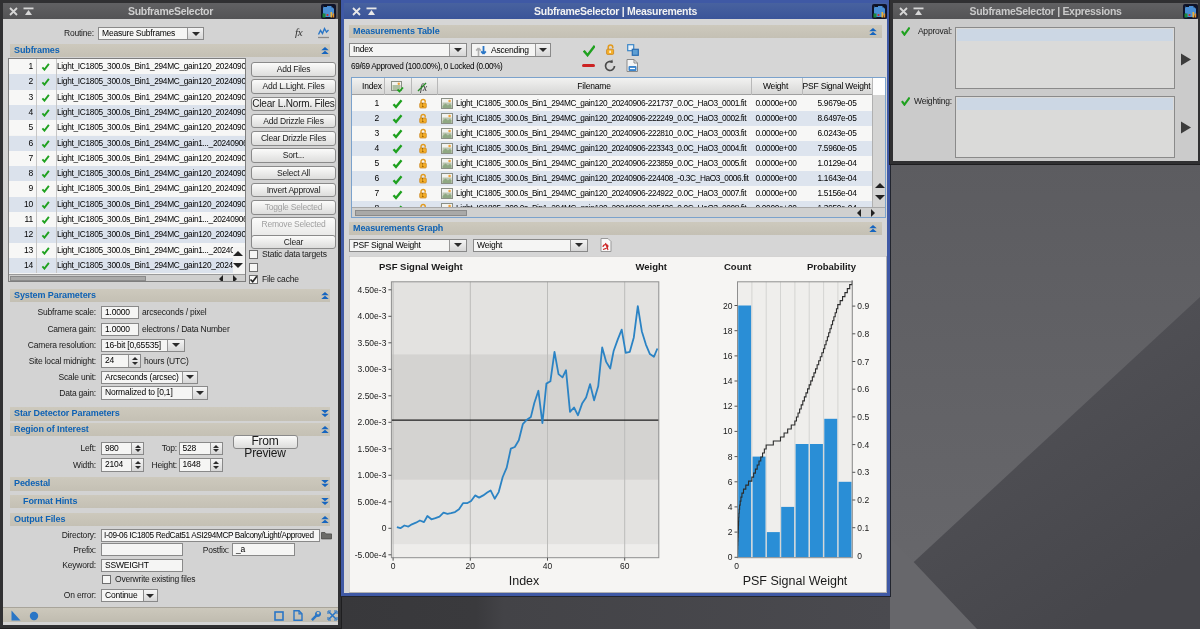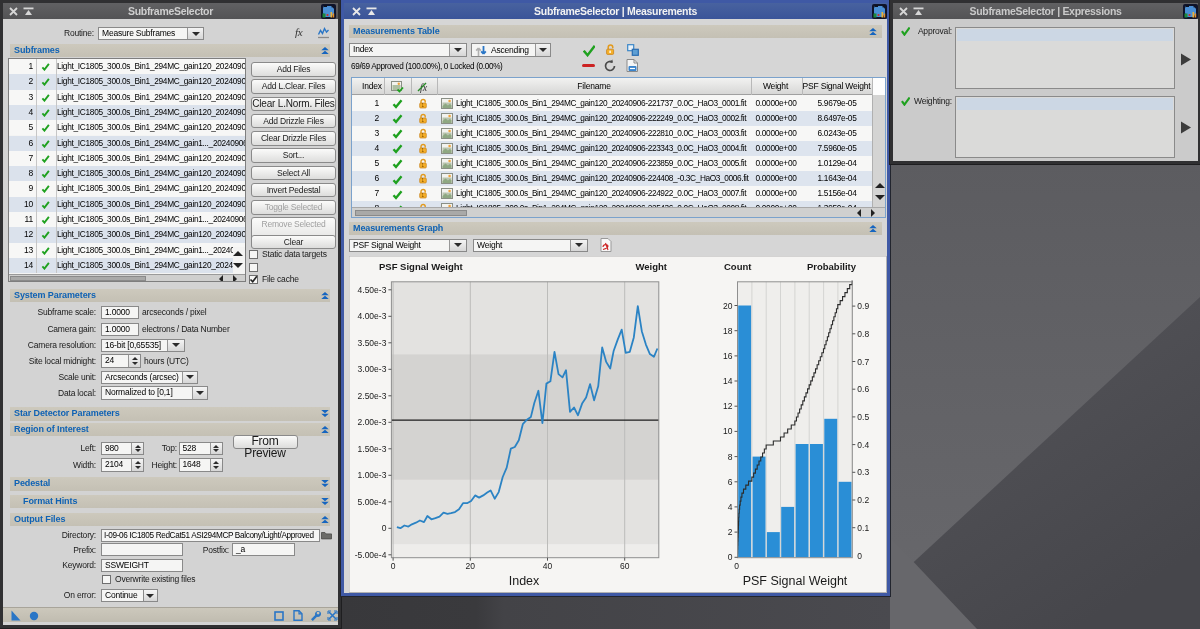--- a/index.html
+++ b/index.html
@@ -180,27 +180,27 @@
       <div style="position:absolute;right:0;top:188px;width:12px;height:26px;background:#f4f4f3"></div>
       <div style="position:absolute;right:2px;top:192px;width:0;height:0;border-left:5px solid transparent;border-right:5px solid transparent;border-bottom:5px solid #222;"></div>
       <div style="position:absolute;right:2px;top:204px;width:0;height:0;border-left:5px solid transparent;border-right:5px solid transparent;border-top:5px solid #222;"></div>
       <div style="position:absolute;left:0;top:215px;width:236px;height:7px;background:#cfcfce;border-top:1px solid #9a9a9a">
         <div style="position:absolute;left:1px;top:1px;width:136px;height:5px;background:#a9a9a8;border:1px solid #8a8a8a"></div>
         <div style="position:absolute;right:22px;top:0px;width:0;height:0;border-top:4px solid transparent;border-bottom:4px solid transparent;border-right:4px solid #222;"></div>
         <div style="position:absolute;right:8px;top:0px;width:0;height:0;border-top:4px solid transparent;border-bottom:4px solid transparent;border-left:4px solid #222;"></div>
       </div>
     </div>
     <div class="ab" style="left:248px;top:59.2px;width:85px;height:14.5px;background:linear-gradient(#fbfbfa,#dddddc);border:1px solid #8a8a8a;border-radius:3px;text-align:center;line-height:12.5px;font-size:8.5px;letter-spacing:-0.2px;color:#1a1a1a;">Add Files</div>
-    <div class="ab" style="left:248px;top:76.45px;width:85px;height:14.5px;background:linear-gradient(#fbfbfa,#dddddc);border:1px solid #8a8a8a;border-radius:3px;text-align:center;line-height:12.5px;font-size:8.5px;letter-spacing:-0.2px;color:#1a1a1a;">Add L.Clear. Files</div>
+    <div class="ab" style="left:248px;top:76.45px;width:85px;height:14.5px;background:linear-gradient(#fbfbfa,#dddddc);border:1px solid #8a8a8a;border-radius:3px;text-align:center;line-height:12.5px;font-size:8.5px;letter-spacing:-0.2px;color:#1a1a1a;">Add L.Light. Files</div>
     <div class="ab" style="left:248px;top:93.7px;width:85px;height:14.5px;background:linear-gradient(#fbfbfa,#dddddc);border:1px solid #8a8a8a;border-radius:3px;text-align:center;line-height:12.5px;font-size:10px;letter-spacing:-0.2px;color:#1a1a1a;">Clear L.Norm. Files</div>
     <div class="ab" style="left:248px;top:110.95px;width:85px;height:14.5px;background:linear-gradient(#fbfbfa,#dddddc);border:1px solid #8a8a8a;border-radius:3px;text-align:center;line-height:12.5px;font-size:8.5px;letter-spacing:-0.2px;color:#1a1a1a;">Add Drizzle Files</div>
     <div class="ab" style="left:248px;top:128.2px;width:85px;height:14.5px;background:linear-gradient(#fbfbfa,#dddddc);border:1px solid #8a8a8a;border-radius:3px;text-align:center;line-height:12.5px;font-size:8.5px;letter-spacing:-0.2px;color:#1a1a1a;">Clear Drizzle Files</div>
     <div class="ab" style="left:248px;top:145.45px;width:85px;height:14.5px;background:linear-gradient(#fbfbfa,#dddddc);border:1px solid #8a8a8a;border-radius:3px;text-align:center;line-height:12.5px;font-size:8.5px;letter-spacing:-0.2px;color:#1a1a1a;">Sort...</div>
     <div class="ab" style="left:248px;top:162.7px;width:85px;height:14.5px;background:linear-gradient(#fbfbfa,#dddddc);border:1px solid #8a8a8a;border-radius:3px;text-align:center;line-height:12.5px;font-size:8.5px;letter-spacing:-0.2px;color:#1a1a1a;">Select All</div>
-    <div class="ab" style="left:248px;top:179.95px;width:85px;height:14.5px;background:linear-gradient(#fbfbfa,#dddddc);border:1px solid #8a8a8a;border-radius:3px;text-align:center;line-height:12.5px;font-size:8.5px;letter-spacing:-0.2px;color:#1a1a1a;">Invert Pedestal</div>
+    <div class="ab" style="left:248px;top:179.95px;width:85px;height:14.5px;background:linear-gradient(#fbfbfa,#dddddc);border:1px solid #8a8a8a;border-radius:3px;text-align:center;line-height:12.5px;font-size:8.5px;letter-spacing:-0.2px;color:#1a1a1a;">Invert Approval</div>
     <div class="ab" style="left:248px;top:197.2px;width:85px;height:14.5px;background:linear-gradient(#fbfbfa,#dddddc);border:1px solid #8a8a8a;border-radius:3px;text-align:center;line-height:12.5px;font-size:8.5px;letter-spacing:-0.2px;color:#9f9f9f;">Toggle Selected</div>
     <div class="ab" style="left:248px;top:214.45px;width:85px;height:31px;background:linear-gradient(#fbfbfa,#dddddc);border:1px solid #8a8a8a;border-radius:3px;text-align:center;line-height:12.5px;font-size:8.5px;letter-spacing:-0.2px;color:#9f9f9f;">Remove Selected</div>
     <div class="ab" style="left:248px;top:231.7px;width:85px;height:14.5px;background:linear-gradient(#fbfbfa,#dddddc);border:1px solid #8a8a8a;border-radius:3px;text-align:center;line-height:12.5px;font-size:8.5px;letter-spacing:-0.2px;color:#1a1a1a;">Clear</div>
     <div class="ab" style="left:246px;top:247.3px;width:9px;height:9px;background:#f6f6f5;border:1px solid #6f6f6f;"></div>
     <div class="ab t" style="left:259px;top:246.3px;width:75px;height:11px;line-height:11px;">Static data targets</div>
     <div class="ab" style="left:246px;top:259.7px;width:9px;height:9px;background:#f6f6f5;border:1px solid #6f6f6f;"></div>
     <div class="ab t" style="left:259px;top:258.7px;width:75px;height:11px;line-height:11px;margin-top:30px;">Full paths</div>
     <div class="ab" style="left:246px;top:272.1px;width:9px;height:9px;background:#f6f6f5;border:1px solid #6f6f6f;">
       <svg width="9" height="9" viewBox="0 0 9 9" style="position:absolute;left:-1px;top:-1px">
         <path d="M1.5 4.5 L3.7 6.8 L7.8 1.2" fill="none" stroke="#222" stroke-width="1.6"></path>
@@ -239,21 +239,21 @@
       </span>
     </div>
     <div class="ab t" style="left:141px;top:352px;width:70px;height:13px;line-height:13px;">hours (UTC)</div>
     <div class="ab" style="left:23px;top:368px;width:70px;height:13px;text-align:right;line-height:13px;font-size:8.5px;letter-spacing:-0.2px;color:#1a1a1a;white-space:nowrap;">Scale unit:</div>
     <div class="ab" style="left:98px;top:367.5px;width:97px;height:13.3px;background:#f5f5f4;border:1px solid #898989;">
       <span style="position:absolute;left:3px;top:0;line-height:11.3px;font-size:8.5px;letter-spacing:-0.2px;white-space:nowrap">Arcseconds (arcsec)</span>
       <span class="arbtn" style="width:15px">
         <i style="position:absolute;left:50%;top:50%;margin:-2px 0 0 -4px;width:0;height:0;border-left:4px solid transparent;border-right:4px solid transparent;border-top:4px solid #2b2b2b;"></i>
       </span>
     </div>
-    <div class="ab" style="left:23px;top:384px;width:70px;height:13px;text-align:right;line-height:13px;font-size:8.5px;letter-spacing:-0.2px;color:#1a1a1a;white-space:nowrap;">Data local:</div>
+    <div class="ab" style="left:23px;top:384px;width:70px;height:13px;text-align:right;line-height:13px;font-size:8.5px;letter-spacing:-0.2px;color:#1a1a1a;white-space:nowrap;">Data gain:</div>
     <div class="ab" style="left:98px;top:383.4px;width:107px;height:13.3px;background:#f5f5f4;border:1px solid #898989;">
       <span style="position:absolute;left:3px;top:0;line-height:11.3px;font-size:8.5px;letter-spacing:-0.2px;white-space:nowrap">Normalized to [0,1]</span>
       <span class="arbtn" style="width:15px">
         <i style="position:absolute;left:50%;top:50%;margin:-2px 0 0 -4px;width:0;height:0;border-left:4px solid transparent;border-right:4px solid transparent;border-top:4px solid #2b2b2b;"></i>
       </span>
     </div>
     <div class="sechdr" style="left:7px;top:404.3px;width:320px;height:13.3px;">
       <span style="position:absolute;left:4px;line-height:13px">Star Detector Parameters</span>
     </div>
     <svg class="ab" style="left:317px;top:406.3px" width="10" height="9" viewBox="0 0 10 9.6">

